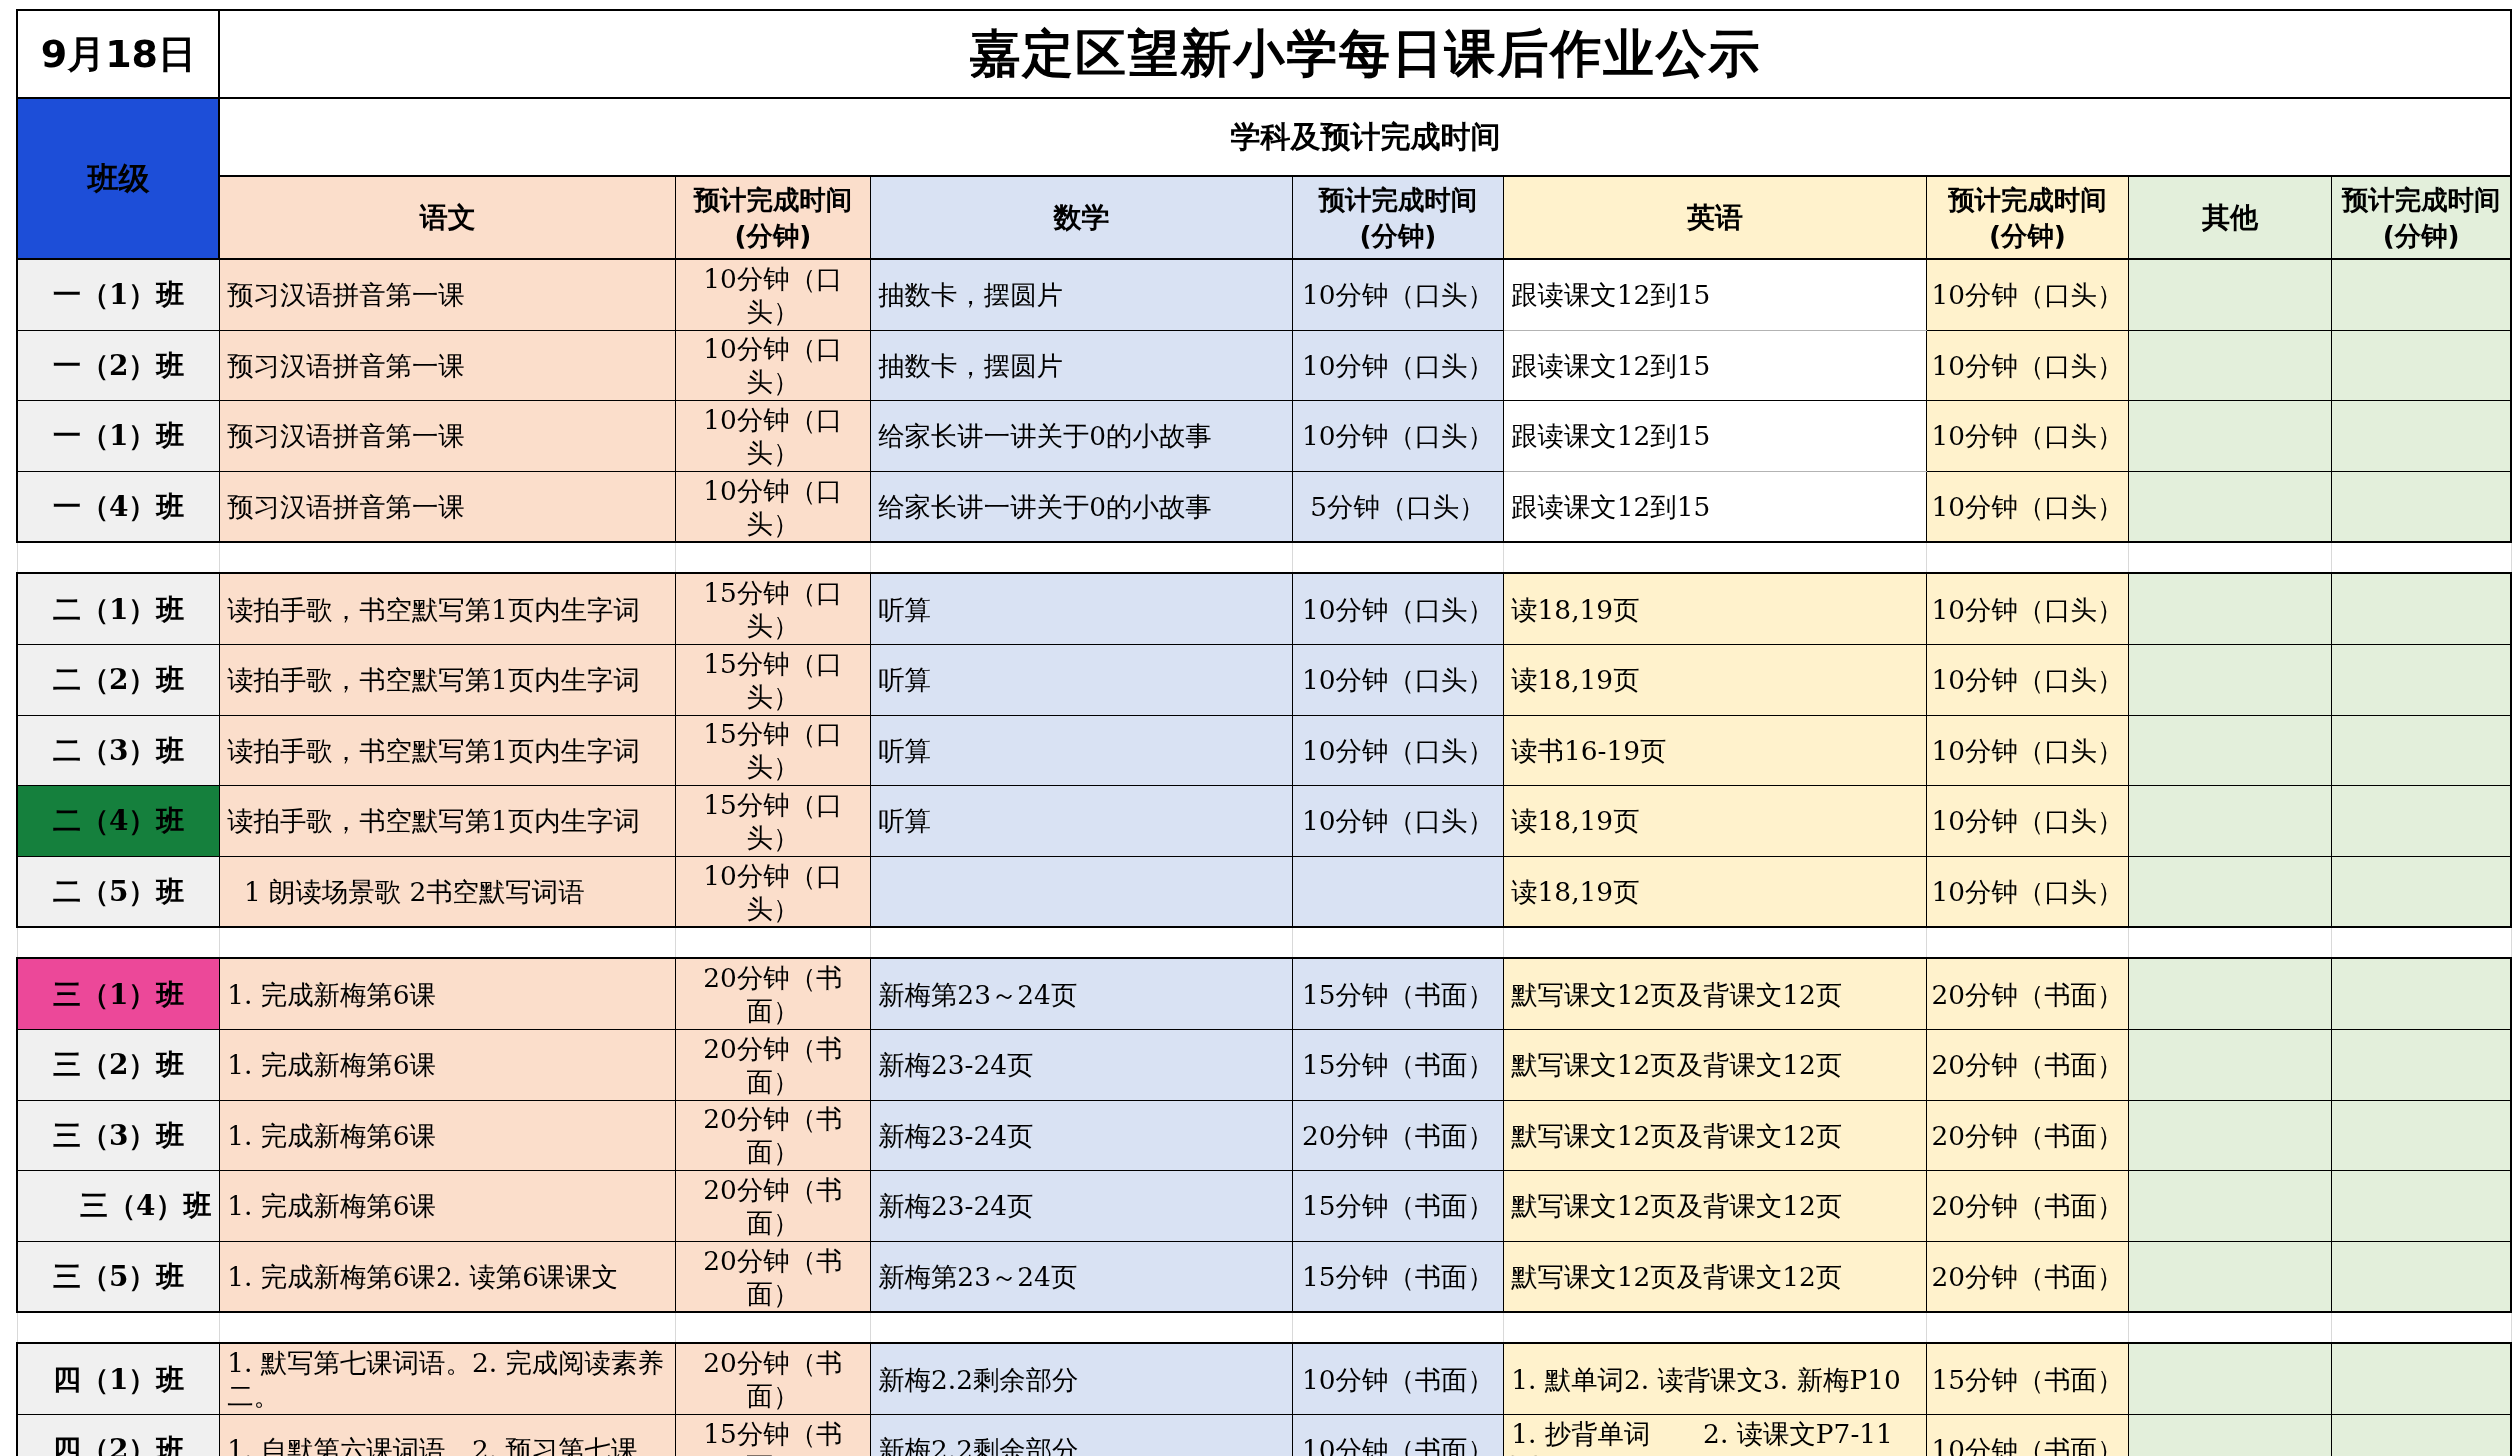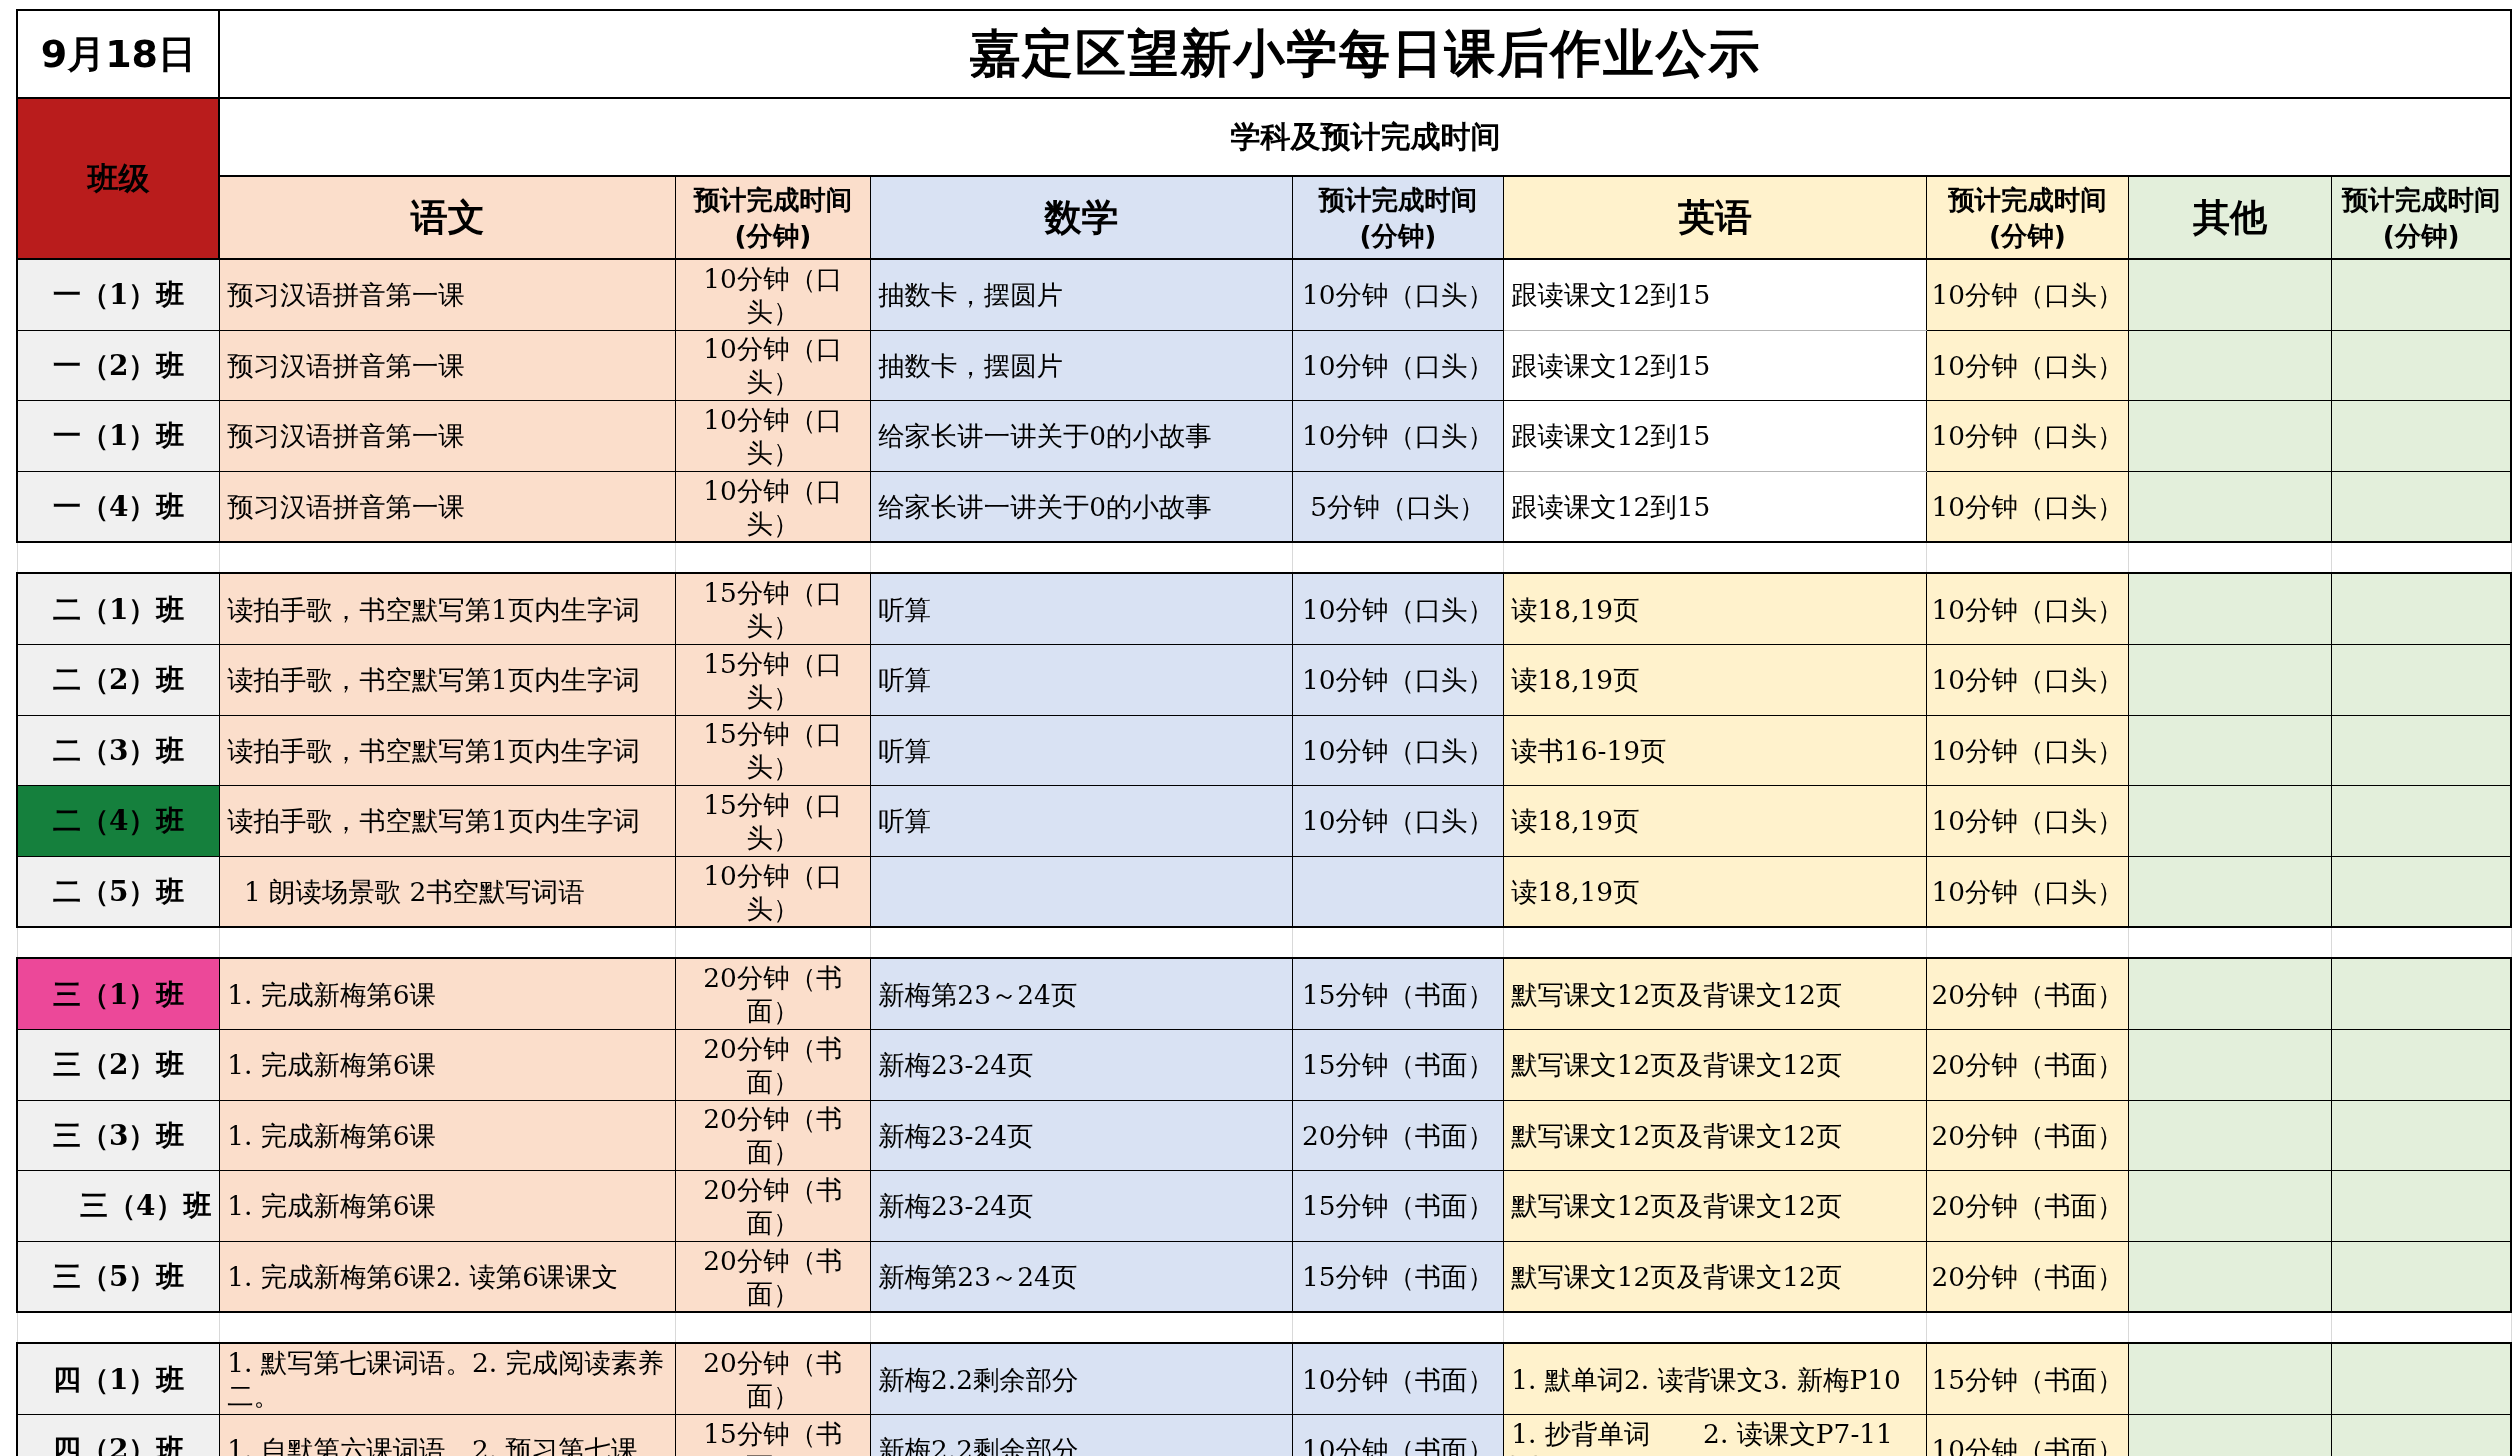--- a/index.html
+++ b/index.html
@@ -6,26 +6,26 @@
   body { font-family:"DejaVu Sans", sans-serif; color:#000; }
   .sheet { padding:9px 0 0 16.4px; }
   table { border-collapse:collapse; table-layout:fixed; width:2496px; }
   th, td { vertical-align:middle; overflow:hidden; box-sizing:border-box; }
 
   
   .title-row th { border:2.7px solid #000; height:88px; }
   .date-cell  { font-size:38px; font-weight:bold; text-align:center; }
   .title-cell { font-size:51px; font-weight:bold; text-align:center; letter-spacing:1.8px;font-family:Liberation Serif, serif; }
 
-  .class-head { border:2.7px solid #000; background:#b91c1c; font-size:31px; font-weight:bold; text-align:center; }
+  .class-head { border:2.7px solid #000; background:#1d4ed8; font-size:31px; font-weight:bold; text-align:center; }
   .band-cell  { border:2.7px solid #000; background:#fff; font-size:30px; font-weight:bold; text-align:center; height:78px; }
 
   .subject-row th { border:1.8px solid #000; border-top:2.7px solid #000; border-bottom:2.7px solid #000; height:83px; font-weight:bold; text-align:center; }
   .subject-row th:last-child { border-right:2.7px solid #000; }
-  .subject-name { font-size:37px; }
+  .subject-name { font-size:28px; }
   .time-head { font-size:26.4px; line-height:1.35; }
 
   
   tbody td { border:1.8px solid #000; font-size:26.4px; line-height:1.25; padding:1.8px 7.3px;
              font-family:"DejaVu Serif", serif; }
   tbody tr:not(.gap) td:first-child { border-left-width:2.7px; }
   tbody tr:not(.gap) td:last-child  { border-right-width:2.7px; }
   tr.std td  { height:38px; }
   tr.block-top td    { border-top-width:2.7px; }
   tr.block-bottom td { border-bottom-width:2.7px; }

